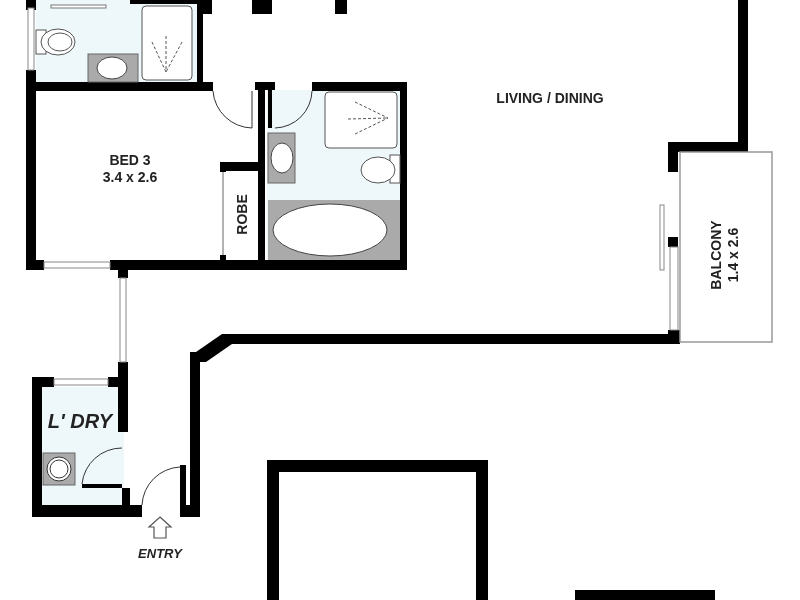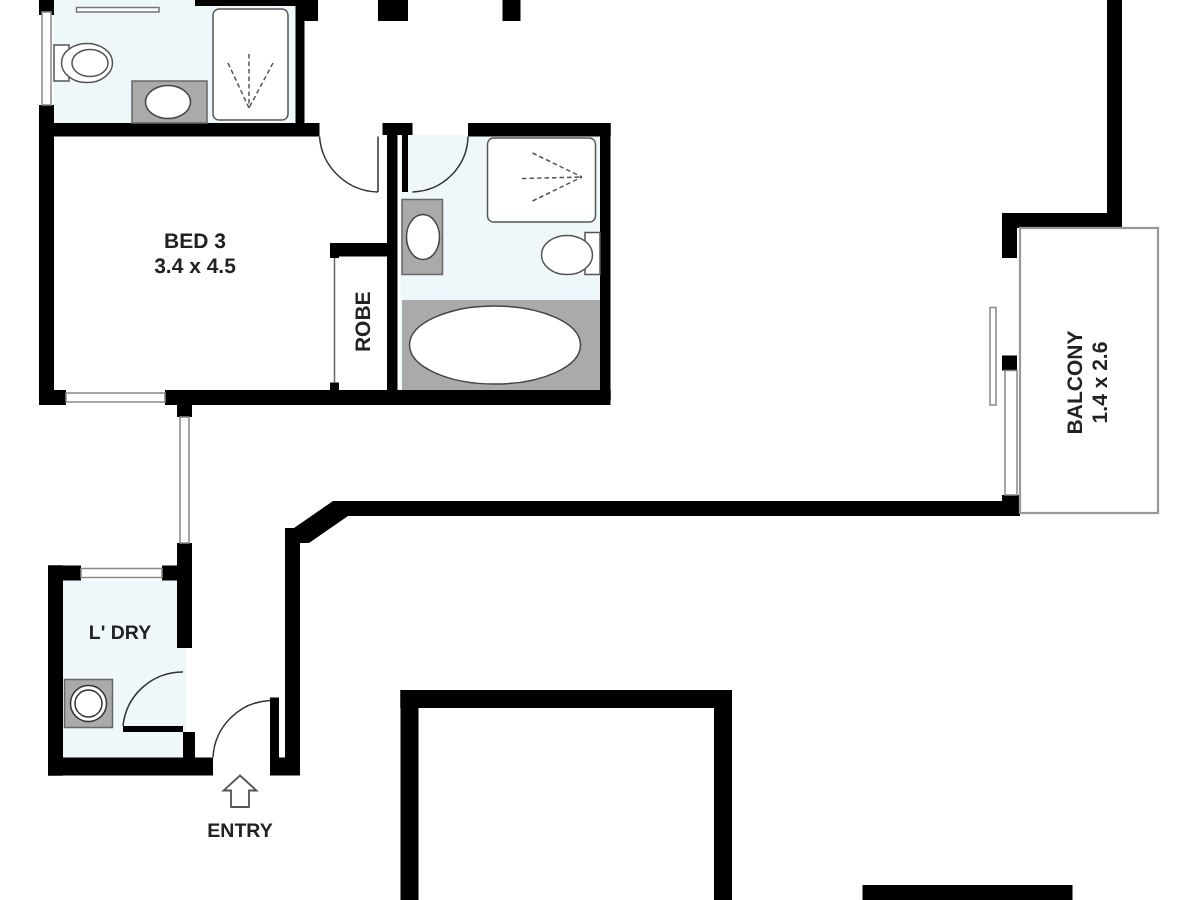--- a/index.html
+++ b/index.html
@@ -125,35 +125,36 @@
   <g>
     <rect x="43" y="453" width="32" height="32" fill="#aaa" stroke="#666"></rect>
     <circle cx="59" cy="469" r="12" fill="#fff" stroke="#333"></circle>
     <circle cx="59" cy="469" r="9" fill="#fff" stroke="#333"></circle>
   </g>
 
   <path d="M160,517 L171,527 L166,527 L166,538 L154,538 L154,527 L149,527 Z" fill="#fff" stroke="#555" stroke-width="1.2"></path>
 </svg>
 
 <div class="lbl" style="left:460px; top:90px; width:180px;">
+  <div>LIVING / DINING</div>
 </div>
 
 <div class="lbl" style="left:80px; top:152px; width:100px;">
   <div>BED 3</div>
-  <div>3.4 x 4.5</div>
+  <div>3.4 x 2.6</div>
 </div>
 
 <div class="lbl vert" style="left:675px; top:238px; width:100px;">
   <div>BALCONY</div>
   <div>1.4 x 2.6</div>
 </div>
 
 <div class="lbl vert" style="left:212px; top:206px; width:60px;">
   <div>ROBE</div>
 </div>
 
-<div class="lbl" style="left:40px; top:413px; width:80px; font-size:13px;">
+<div class="lbl" style="left:40px; top:413px; width:80px; font-size:20px;font-style:italic;">
   <div>L' DRY</div>
 </div>
 
-<div class="lbl" style="left:120px; top:545px; width:80px; font-size:13px;">
+<div class="lbl" style="left:120px; top:545px; width:80px; font-size:13px;font-style:italic;">
   <span>ENTRY</span>
 </div>
 
 </body></html>

